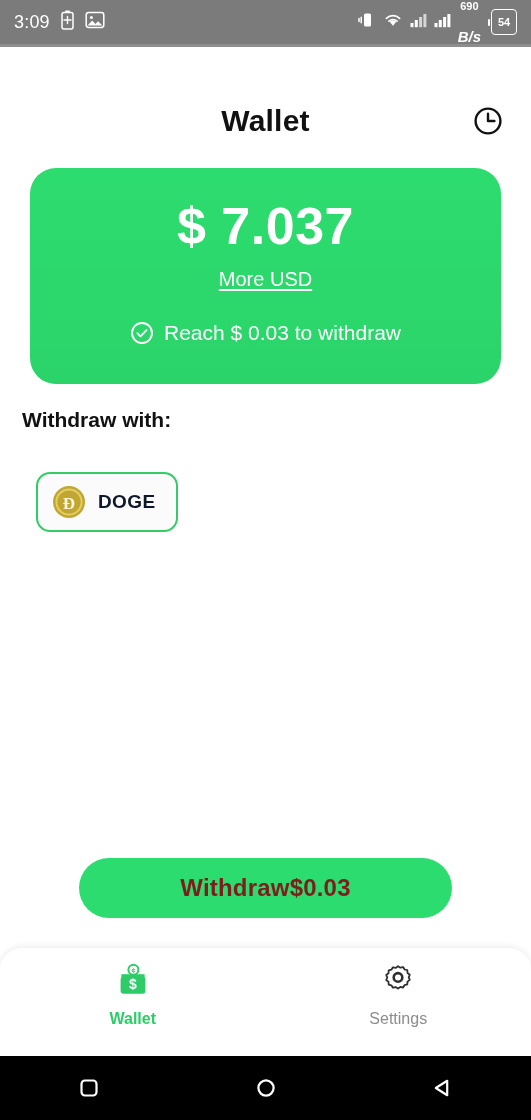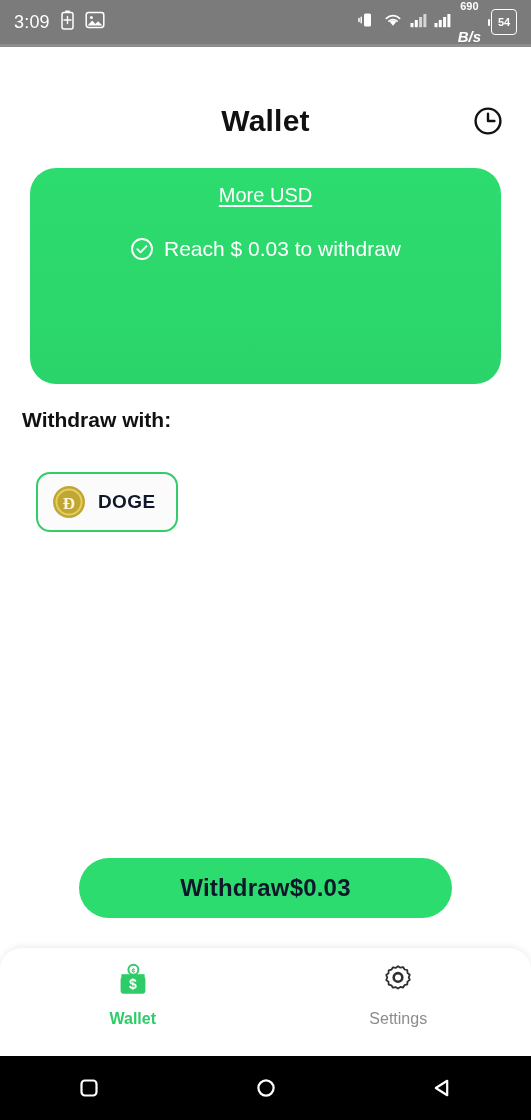--- a/index.html
+++ b/index.html
@@ -79,21 +79,21 @@
     border-radius:14px; padding:11px 20px 11px 14px;
     cursor:pointer;
   }
   .coin-icon { width:34px; height:34px; flex:0 0 auto; }
   .coin-label { font-size:19px; font-weight:700; color:#0f172a; letter-spacing:.4px; }
 
   
   .withdraw-btn {
     position:absolute; top:858px; left:79px; width:373px; height:60px;
     background:#2ddc6e; border:none; border-radius:30px;
-    color:#0f172a; font-size:24px; font-weight:700;
+    color:#7f1d1d; font-size:24px; font-weight:700;
     font-family:"Liberation Sans", sans-serif;
     cursor:pointer; display:flex; align-items:center; justify-content:center;
     letter-spacing:.2px;
   }
 
   
   .bottom-nav {
     position:absolute; bottom:64px; left:0; width:531px; height:108px;
     background:#ffffff; border-radius:22px 22px 0 0;
     box-shadow:0 -2px 6px rgba(0,0,0,0.07);
@@ -184,20 +184,21 @@
     <span class="header-title">Wallet</span>
     <span class="header-action">
       <svg width="30" height="30" viewBox="0 0 30 30">
         <circle cx="15" cy="15" r="12.4" fill="none" stroke="#111" stroke-width="2.4"></circle>
         <path d="M15 7.8V15h6.4" fill="none" stroke="#111" stroke-width="2.4" stroke-linecap="round" stroke-linejoin="round"></path>
       </svg>
     </span>
   </div>
 
   <div class="balance-card">
+    <div class="balance-amount">$ 7.037</div>
     <div class="balance-more">More USD</div>
     <div class="balance-reach">
       <span class="check-icon">
         <svg width="24" height="24" viewBox="0 0 24 24">
           <circle cx="12" cy="12" r="10" fill="none" stroke="#ffffff" stroke-width="1.9"></circle>
           <path d="M7.4 12.2l3.1 3.1 6-6.2" fill="none" stroke="#ffffff" stroke-width="1.9" stroke-linecap="round" stroke-linejoin="round"></path>
         </svg>
       </span>
       <span>Reach $ 0.03  to withdraw</span>
     </div>

